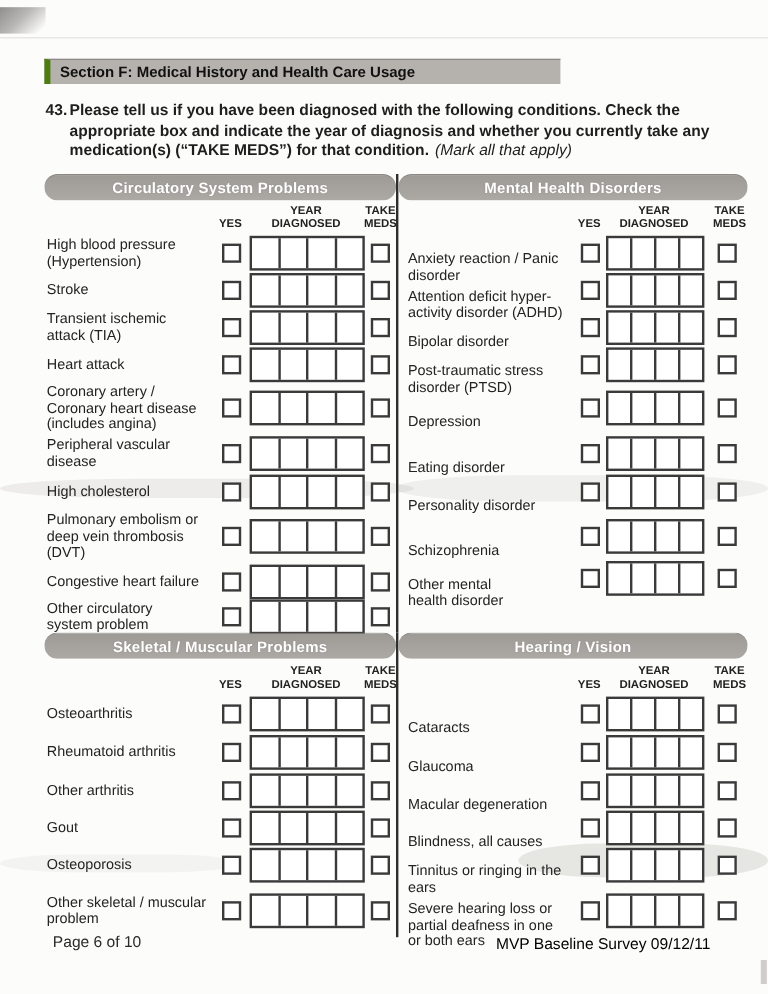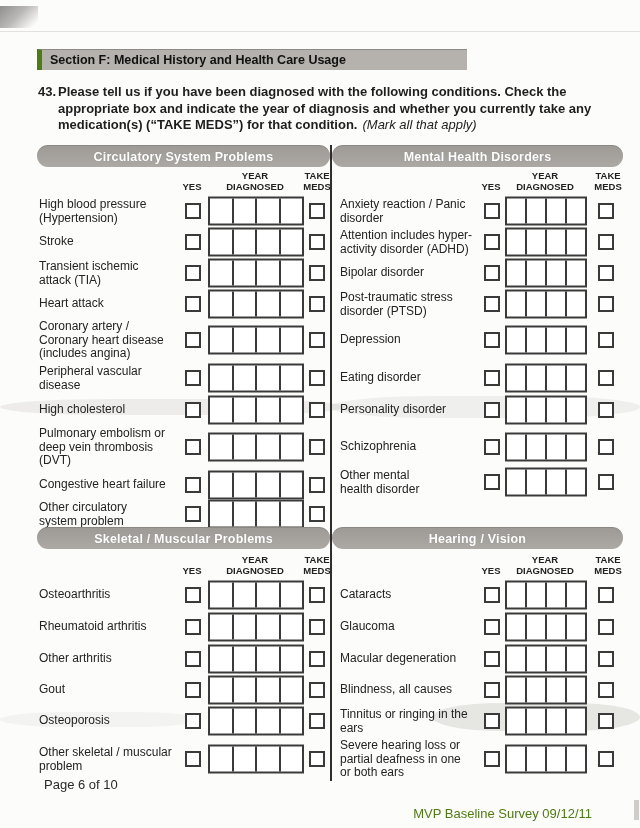--- a/index.html
+++ b/index.html
@@ -59,39 +59,39 @@
   .col.right .h-meds{left:258px;}
   .pair2 .colheads{height:30px;}
 
   .row{position:relative;}
   .h26{height:26px}.h30{height:30px}.h32{height:32px}.h34{height:34px}
   .h42{height:42px}.h44{height:44px}
   .lbl{
     position:absolute;left:2px;top:50%;transform:translateY(-50%);
     width:150px;font-size:12px;line-height:13.5px;white-space:pre-line;color:#232323;
   }
-  .col.right .lbl{left:8px;width:144px;}
+  .col.right .lbl{left:8px;width:144px;margin-top:12px;}
   .cb{
     position:absolute;top:50%;transform:translateY(-50%);
     width:12px;height:12px;border:2px solid #3a3a3a;background:#fff;left:148px;
   }
   .cb.meds{left:272px;}
   .col.right .cb{left:152px;}
   .col.right .cb.meds{left:266px;}
   .yearbox{
     position:absolute;left:171px;top:50%;transform:translateY(-50%);
     width:92px;height:25px;border:2px solid #3a3a3a;background:#fff;display:flex;
   }
   .col.right .yearbox{left:173px;width:78px;}
   .yearbox i{flex:1;border-left:2px solid #3a3a3a;}
   .yearbox i:first-child{border-left:none;}
 
   
   .footer-left{position:absolute;left:44px;top:777px;font-size:13px;color:#2a2a2a;}
-  .footer-right{position:absolute;right:48px;top:779px;font-size:13px;color:#4d7c0f;margin-top:27px;}
+  .footer-right{position:absolute;right:48px;top:779px;font-size:13px;color:#000000;}
 </style>
 </head>
 <body>
 
 <div class="page">
 
   <div class="artifact corner-mark"></div>
   <div class="artifact top-line"></div>
   <div class="artifact smudge" style="left:0;top:399px;width:345px;height:16px;opacity:.22;"></div>
   <div class="artifact smudge" style="left:330px;top:396px;width:310px;height:22px;opacity:.18;"></div>
@@ -266,21 +266,21 @@
             <span class="cb"></span>
             <div class="yearbox">
               <i></i>
               <i></i>
               <i></i>
               <i></i>
             </div>
             <span class="cb meds"></span>
           </div>
         <div class="row h30">
-            <div class="lbl">Attention includes hyper-
+            <div class="lbl">Attention deficit hyper-
 activity disorder (ADHD)</div>
             <span class="cb"></span>
             <div class="yearbox">
               <i></i>
               <i></i>
               <i></i>
               <i></i>
             </div>
             <span class="cb meds"></span>
           </div>

